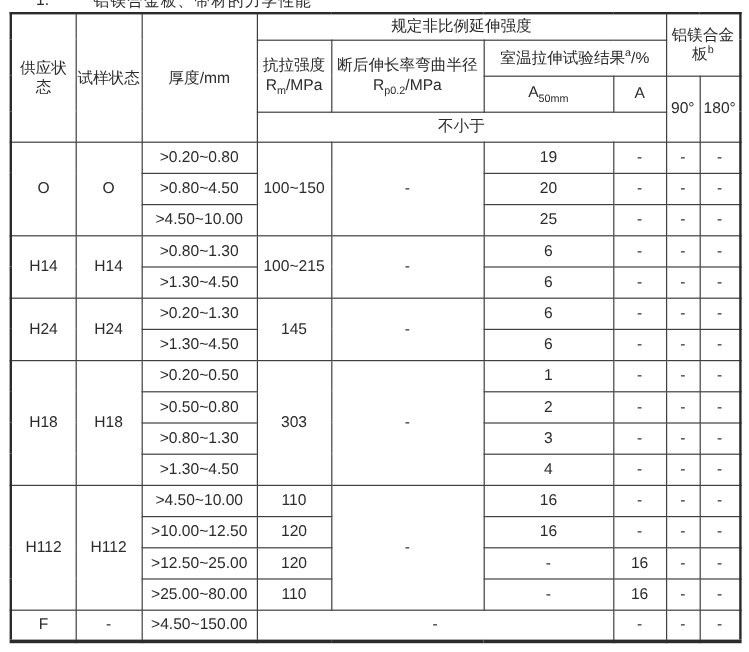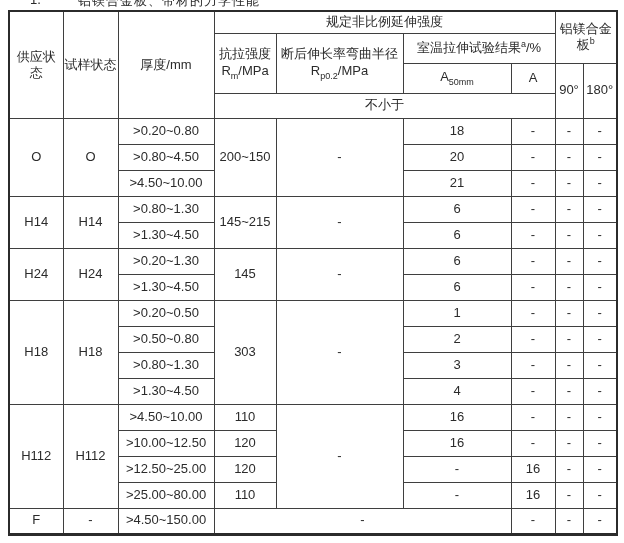--- a/index.html
+++ b/index.html
@@ -99,46 +99,46 @@
     </tr>
     <tr class="hr4">
       <th colspan="4">不小于</th>
     </tr>
   </thead>
   <tbody>
       <tr>
         <td rowspan="3">O</td>
         <td rowspan="3">O</td>
         <td>&gt;0.20~0.80</td>
-        <td rowspan="3">200~150</td>
+        <td rowspan="3">100~150</td>
         <td rowspan="3">-</td>
-        <td>18</td>
+        <td>19</td>
         <td>-</td>
         <td>-</td>
         <td>-</td>
       </tr>
       <tr>
         <td>&gt;0.80~4.50</td>
         <td>20</td>
         <td>-</td>
         <td>-</td>
         <td>-</td>
       </tr>
       <tr>
         <td>&gt;4.50~10.00</td>
-        <td>21</td>
+        <td>25</td>
         <td>-</td>
         <td>-</td>
         <td>-</td>
       </tr>
       <tr>
         <td rowspan="2">H14</td>
         <td rowspan="2">H14</td>
         <td>&gt;0.80~1.30</td>
-        <td rowspan="2">145~215</td>
+        <td rowspan="2">100~215</td>
         <td rowspan="2">-</td>
         <td>6</td>
         <td>-</td>
         <td>-</td>
         <td>-</td>
       </tr>
       <tr>
         <td>&gt;1.30~4.50</td>
         <td>6</td>
         <td>-</td>

